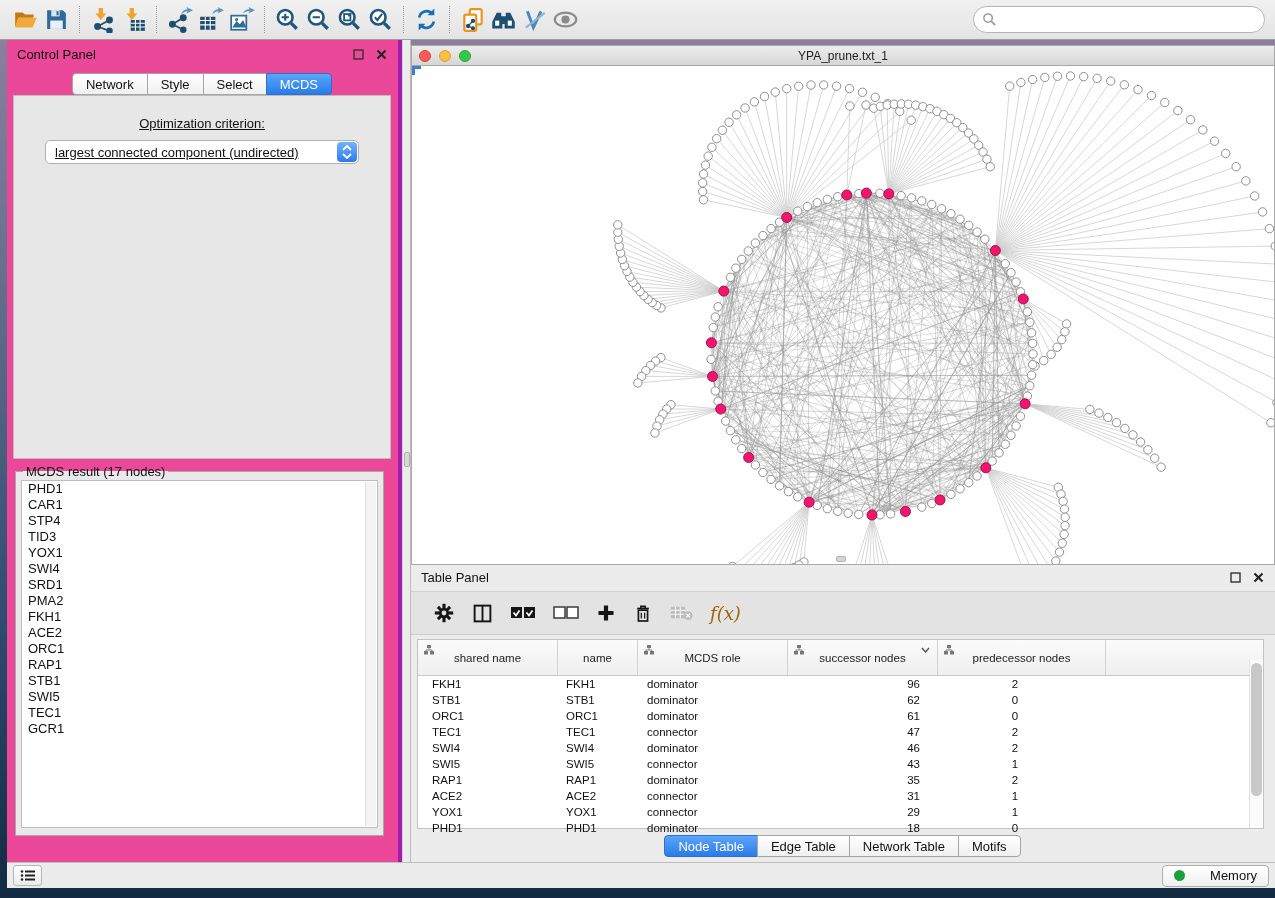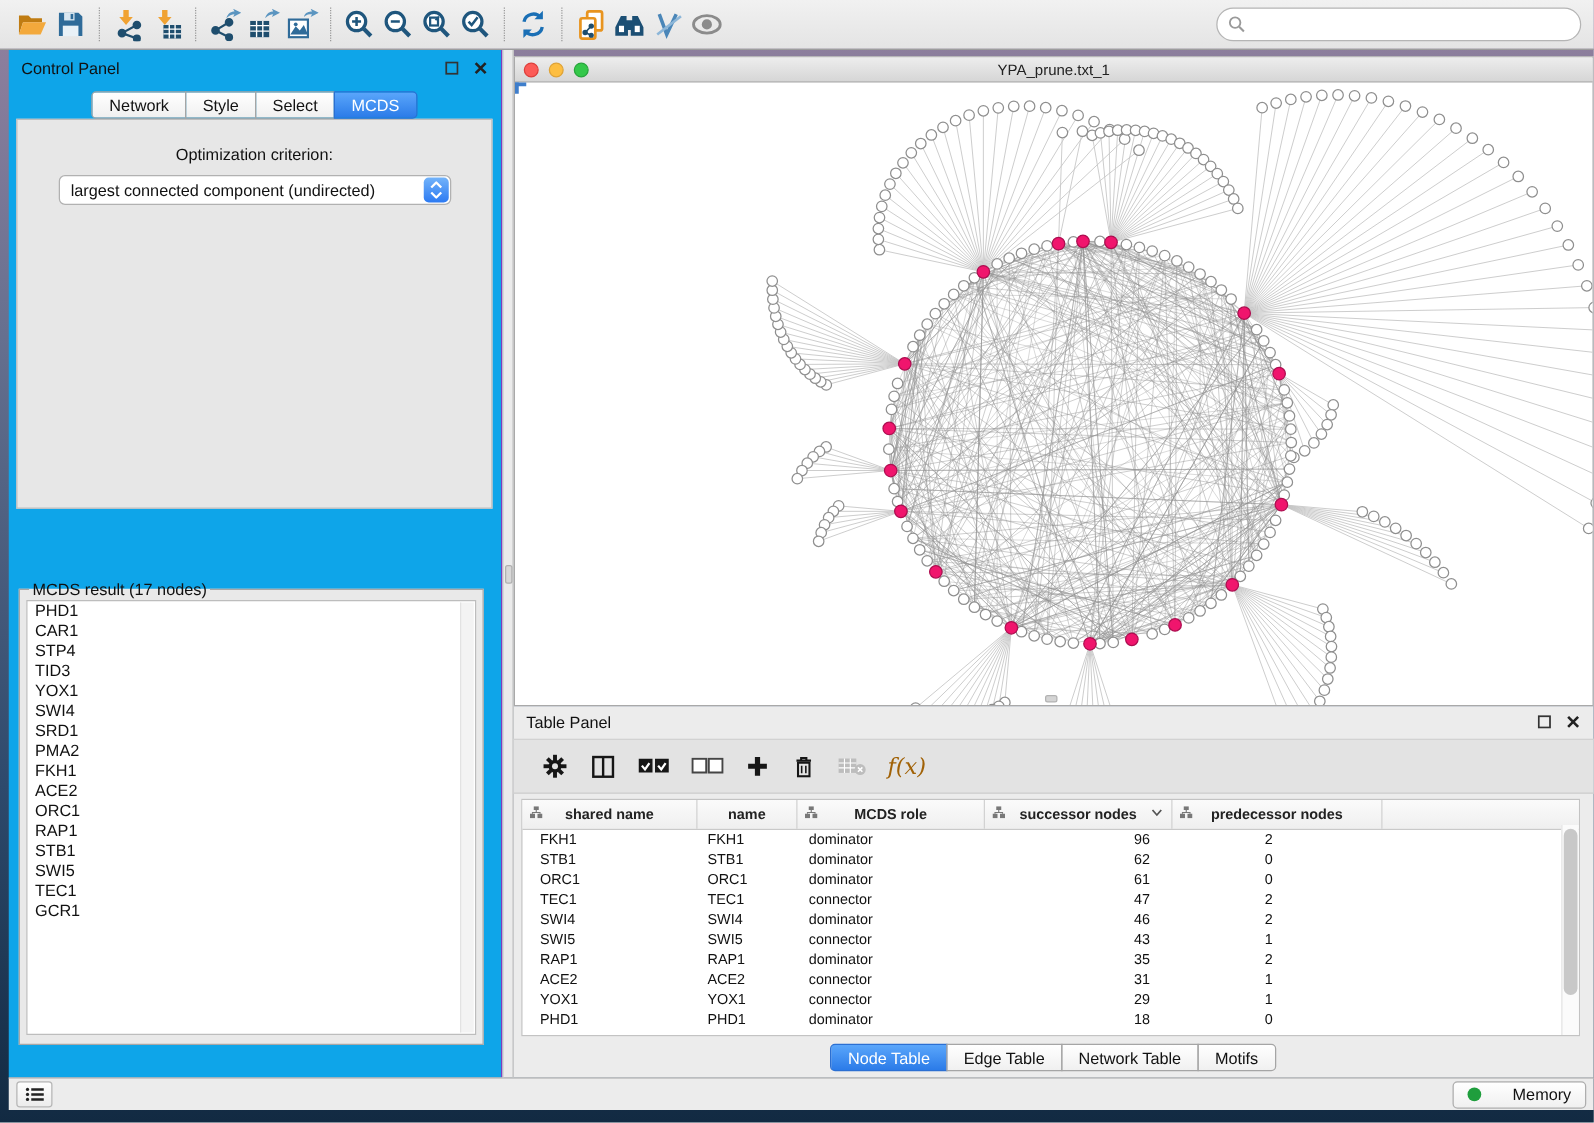--- a/index.html
+++ b/index.html
@@ -14,32 +14,32 @@
     background:linear-gradient(#f1f1f1,#e4e4e4); border-bottom:1px solid #9d9d9d;
     display:flex; align-items:center; padding:0 10px; }
   .tb-btn { width:31px; height:31px; display:flex; align-items:center; justify-content:center; flex:0 0 auto; }
   .tb-sep { width:1px; height:27px; border-left:1px dotted #9a9a9a; margin:0 7px; flex:0 0 auto; }
   .search-wrap { margin-left:auto; position:relative; }
   .search-wrap svg { position:absolute; left:9px; top:6px; }
   input.search { width:292px; height:27px; border:1px solid #b5b5b5; border-radius:14px;
     background:#fff; padding:0 10px 0 30px; font-size:13px; outline:none; }
   
   .control-panel { position:absolute; left:7px; top:40px; width:395px; height:822px;
-    background:#0ea5e9; border-right:1px solid #a21caf; }
+    background:#ec4899; border-right:4px solid #a21caf; }
   .panel-head { height:28px; display:flex; align-items:center; padding:0 10px; font-size:13px; }
   .panel-head .spacer { flex:1; }
   .mini-ic { width:14px; height:14px; display:flex; align-items:center; justify-content:center; margin-left:9px; }
   .cp-tabs { position:absolute; left:0; top:33px; width:100%; display:flex; justify-content:center; z-index:2; }
   .tab { height:22px; padding:0 13px; display:flex; align-items:center; font-size:13px;
     background:linear-gradient(#ffffff,#f0f0f0); border:1px solid #a5a5a5; margin-left:-1px; color:#111; }
   .tab.first { border-radius:4px 0 0 4px; }
   .tab.last  { border-radius:0 4px 4px 0; }
   .tab.active { background:linear-gradient(#5aa6fb,#2b7be8); border-color:#2b6fd2; color:#fff; }
-  .cp-content { position:absolute; left:6px; right:7px; top:55px; height:312px;
-    background:#e7e7e7; border:1px solid #bdbdbd; }
+  .cp-content { position:absolute; left:6px; right:7px; top:55px; height:364px;
+    background:#e7e7e7; border:1px solid #bdbdbd;text-decoration:underline; }
   .opt-label { text-align:center; margin-top:20px; font-size:13px; }
   .dropdown { margin:9px auto 0 auto; width:314px; height:24px; background:#fff;
     border:1px solid #b1b1b1; border-radius:5px; position:relative; display:flex; align-items:center;
     padding-left:9px; font-size:13px; }
   .dropdown .stepper { position:absolute; right:1px; top:1px; width:20px; height:20px; border-radius:4px;
     background:linear-gradient(#72b3fa,#2c7af2); display:flex; flex-direction:column;
     align-items:center; justify-content:center; gap:2px; }
   .btn-row { display:flex; justify-content:center; gap:13px; margin-top:12px; }
   button.mac { height:23px; padding:0 15px; font-size:13px; color:#111;
     background:linear-gradient(#ffffff,#efefef); border:1px solid #ababab; border-radius:4px; }
@@ -74,22 +74,22 @@
   .table-panel { position:absolute; left:411px; top:565px; width:864px; height:297px; background:#ececec; }
   .tp-head { height:24px; display:flex; align-items:center; padding:0 10px; font-size:13px; }
   .tp-head .spacer { flex:1; }
   .tp-toolbar { position:absolute; left:0; right:0; top:26px; height:44px; background:#e3e3e3;
     border-top:1px solid #d2d2d2; border-bottom:1px solid #cdcdcd;
     display:flex; align-items:center; gap:17px; padding:0 22px; }
   .tp-tool { display:flex; align-items:center; justify-content:center; }
   .fx { font-family:"DejaVu Serif", serif; font-style:italic; font-size:18px; color:#a16207; }
   .table-wrap { position:absolute; left:6px; right:11px; top:74px; height:190px;
     background:#fff; border:1px solid #c3c3c3; }
-  .thead { display:flex; height:24px; background:linear-gradient(#fbfbfb,#efefef);
-    border-bottom:1px solid #c9c9c9;font-weight:bold; }
+  .thead { display:flex; height:36px; background:linear-gradient(#fbfbfb,#efefef);
+    border-bottom:1px solid #c9c9c9; }
   .th { position:relative; display:flex; align-items:center; justify-content:center;
     font-size:11.5px; color:#222; border-right:1px solid #d2d2d2; }
   .th .type-ic { position:absolute; left:6px; top:5px; }
   .th .sort-ic { position:absolute; right:7px; top:7px; }
   .tr { display:flex; height:16px; }
   .td { font-size:11.5px; line-height:16px; white-space:nowrap; overflow:hidden; }
   .c0 { width:140px; padding-left:14px; }
   .c1 { width:80px;  padding-left:8px; }
   .c2 { width:150px; padding-left:9px; }
   .c3 { width:150px; text-align:right; padding-right:18px; }

